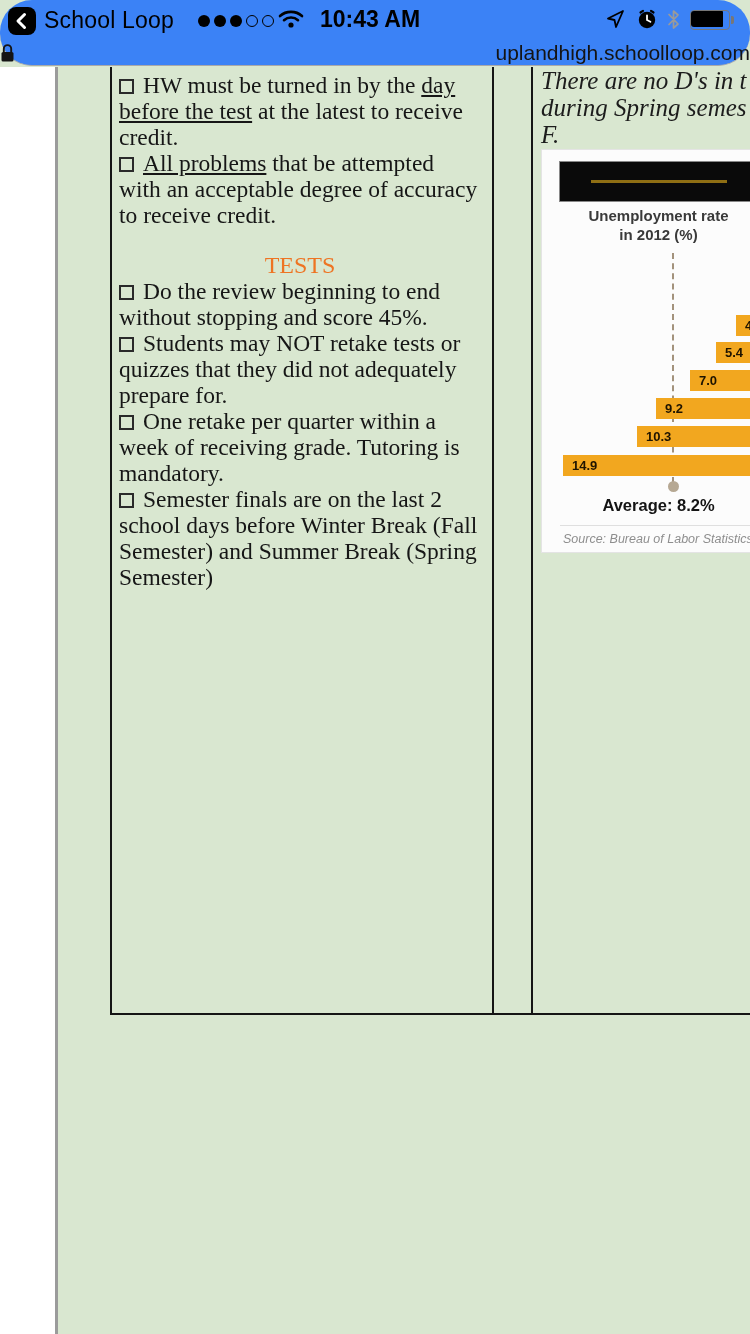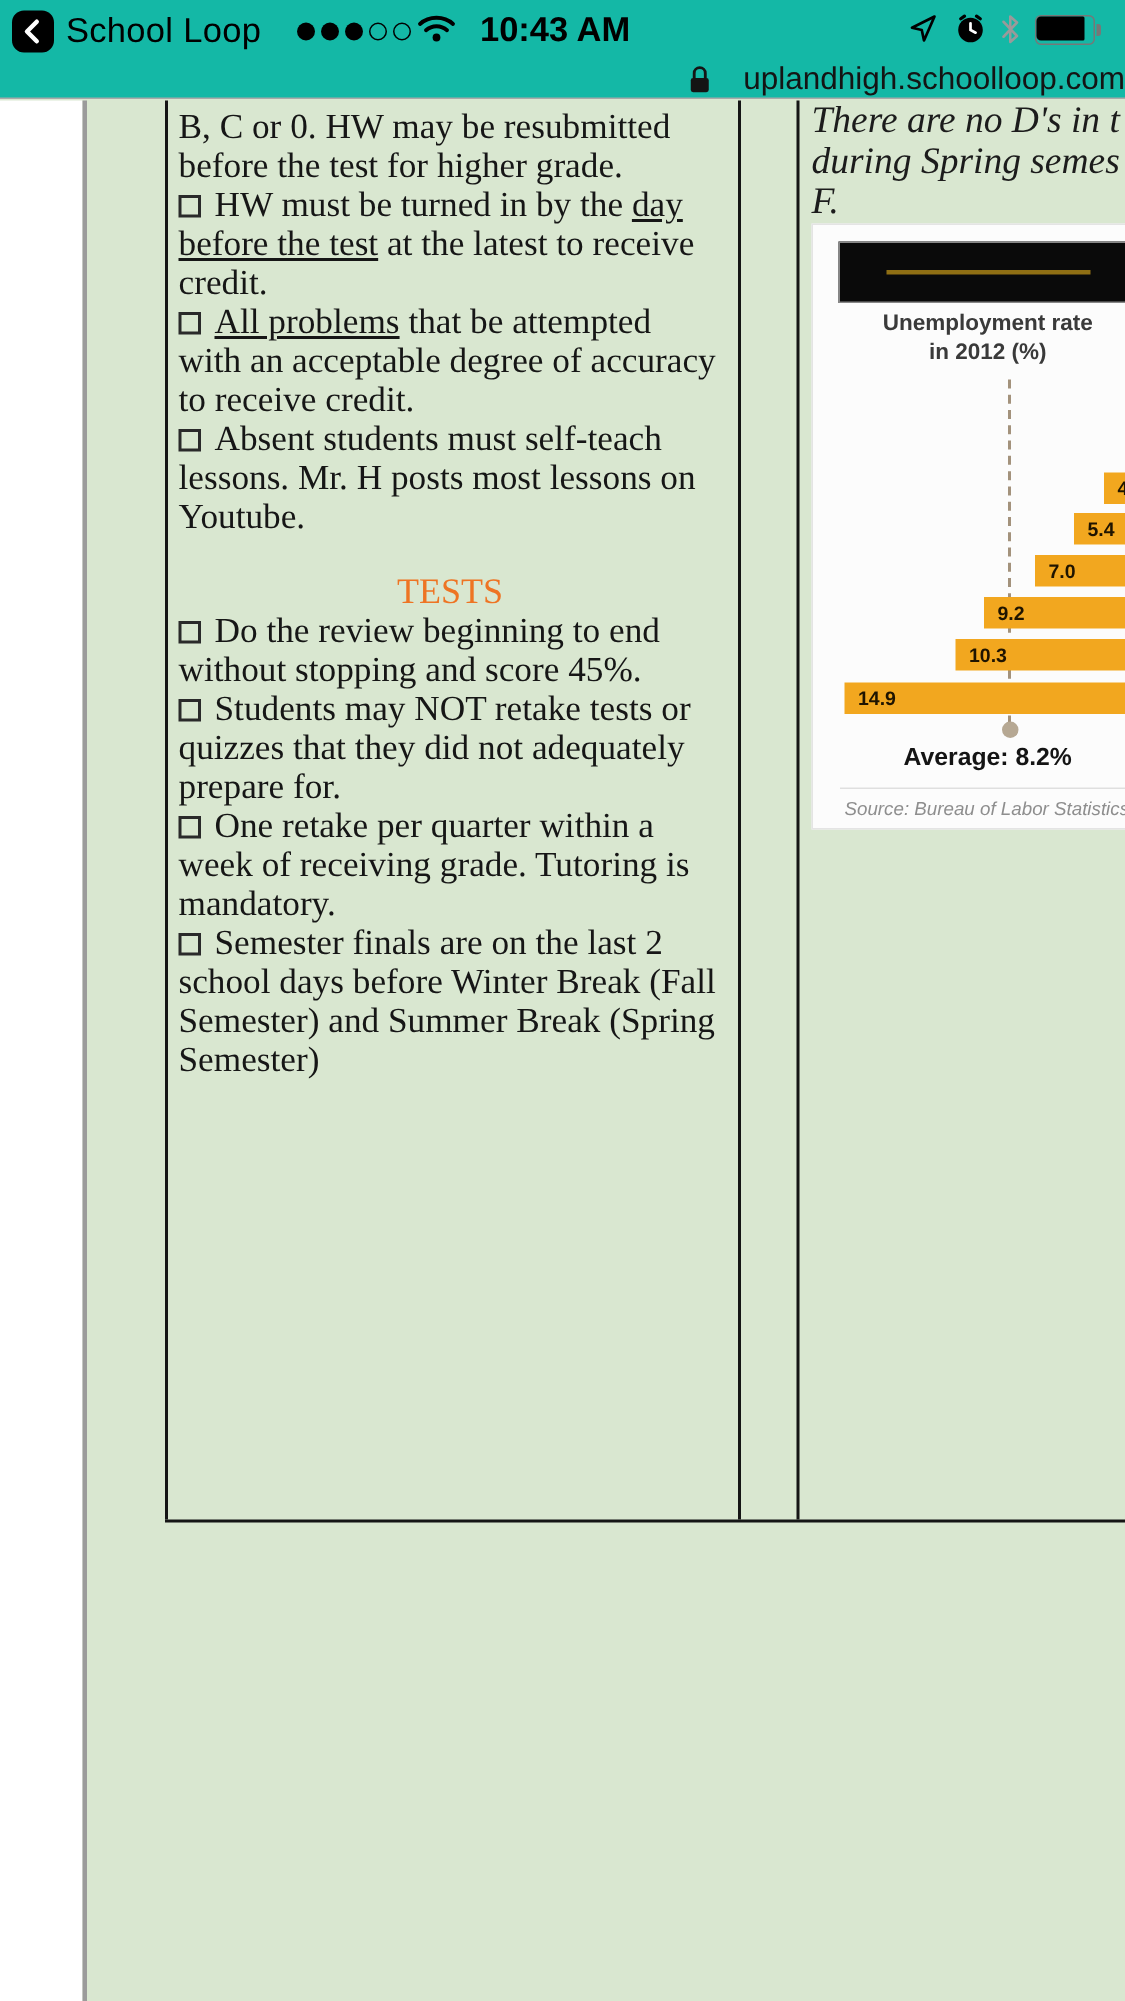--- a/index.html
+++ b/index.html
@@ -5,21 +5,21 @@
   * { margin:0; padding:0; box-sizing:border-box; }
   html,body { background:#222; }
   #screen {
     position:relative; width:750px; height:1334px; margin:0 auto;
     overflow:hidden; background:#D9E7D0;
     font-family:"Liberation Sans", sans-serif;
   }
   
   #chrome {
     position:absolute; top:0; left:0; width:750px; height:66px;
-    background:#14b8a6; border-bottom:1px solid #A9A9A9; z-index:30;
+    background:#3b82f6; border-bottom:1px solid #A9A9A9; z-index:30;border-radius:32px;
   }
   #statusbar { position:absolute; top:0; left:0; width:750px; height:40px; }
   .back-chip {
     position:absolute; left:8px; top:7px; width:28px; height:28px;
     background:#000; border-radius:8px; display:flex; align-items:center; justify-content:center;
   }
   .back-label {
     position:absolute; left:44px; top:7px; font-size:23px; color:#000; letter-spacing:0.2px;
   }
   .signal { position:absolute; left:198px; top:15px; display:flex; gap:4px; }
@@ -33,21 +33,21 @@
   .bt-wrap { position:absolute; left:666px; top:9px; }
   .battery { position:absolute; left:690px; top:10px; width:46px; height:20px; }
   .batt-body {
     position:absolute; left:0; top:0; width:40px; height:20px;
     border:1px solid #777; border-radius:4px;
   }
   .batt-fill { position:absolute; left:1px; top:1px; width:32px; height:16px; background:#000; border-radius:3px 1px 1px 3px; }
   .batt-tip { position:absolute; left:41px; top:6px; width:3px; height:8px; background:#777; border-radius:0 2px 2px 0; }
   #urlbar {
     position:absolute; top:40px; left:0; width:750px; height:26px;
-    display:flex; align-items:center; justify-content:flex-end; gap:21px;
+    display:flex; align-items:center; justify-content:space-between; gap:21px;
   }
   .url-text { font-size:21px; color:#141414; }
   
   #page { position:absolute; top:67px; left:0; width:750px; height:1267px; background:#D9E7D0; }
   .white-strip { position:absolute; left:0; top:0; width:55px; height:1267px; background:#FFFFFF; }
   .gray-rail { position:absolute; left:55px; top:0; width:3px; height:1267px; background:#9B9B9B; }
   .vline { position:absolute; top:0; width:2px; height:946px; background:#151515; }
   .vl1 { left:110px; } .vl2 { left:492px; } .vl3 { left:531px; }
   .hline { position:absolute; left:110px; top:946px; width:640px; height:2px; background:#151515; }
   
@@ -173,28 +173,26 @@
   <div id="page">
     <div class="white-strip"></div>
     <div class="gray-rail"></div>
 
     <div class="vline vl1"></div>
     <div class="vline vl2"></div>
     <div class="vline vl3"></div>
     <div class="hline"></div>
 
     <div class="left-text">
-      <p><span>B, C or 0. HW may be resubmitted before the test for higher grade.</span></p>
 
       <p><span class="cb"></span><span>HW must be turned in by the </span><span class="u">day before the test</span><span> at the latest to receive credit.</span></p>
 
       <p><span class="cb"></span><span class="u">All problems</span><span> that be </span><span class="it">attempted</span><span> with an acceptable degree of accuracy to receive credit.</span></p>
 
 
-      <p><span class="cb"></span><span>Absent students must self-teach lessons. Mr. H posts most lessons on Youtube.</span></p>
 
       <p class="tests-heading">TESTS</p>
 
       <p><span class="cb"></span><span>Do the review beginning to end without stopping and score 45%.</span></p>
 
       <p><span class="cb"></span><span>Students may NOT retake tests or quizzes that they did not adequately prepare for.</span></p>
 
       <p><span class="cb"></span><span>One retake per quarter within a week of receiving grade. Tutoring is mandatory.</span></p>
 
       <p><span class="cb"></span><span>Semester finals are on the last 2 school days before Winter Break (Fall Semester) and Summer Break (Spring Semester)</span></p>

